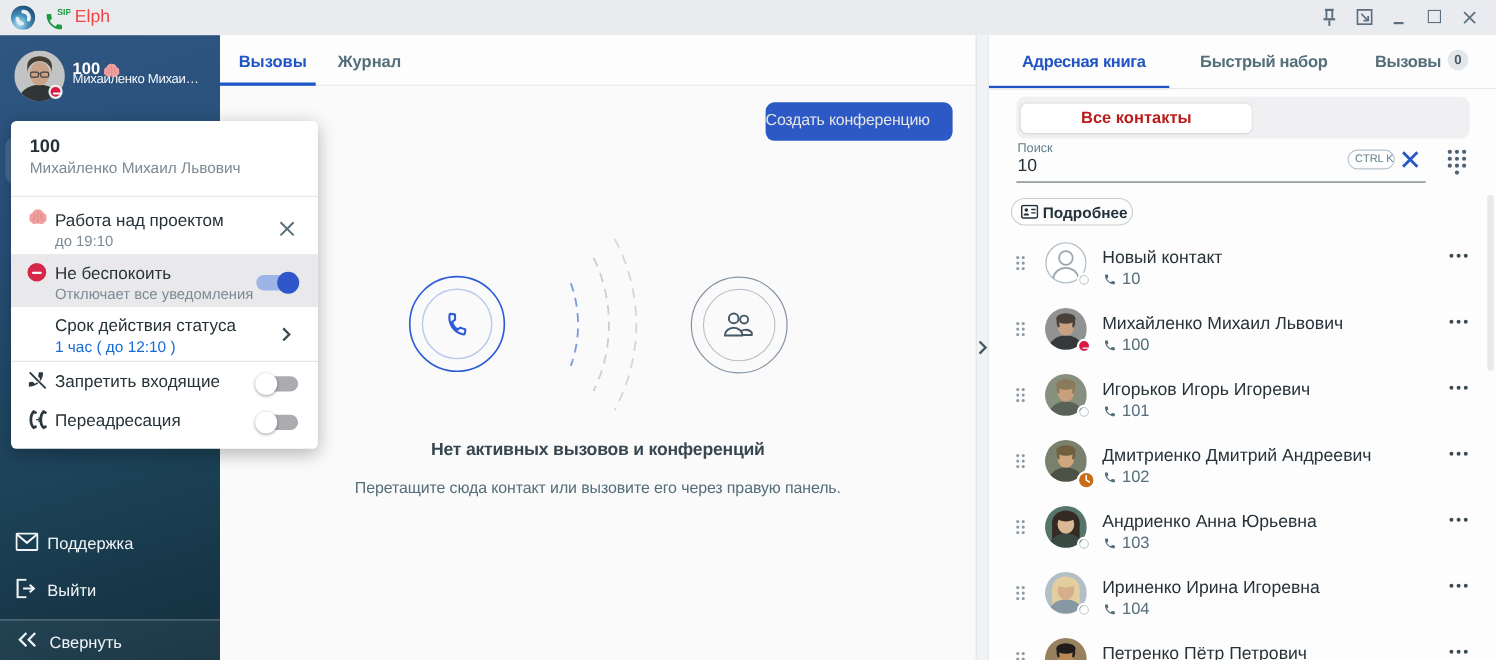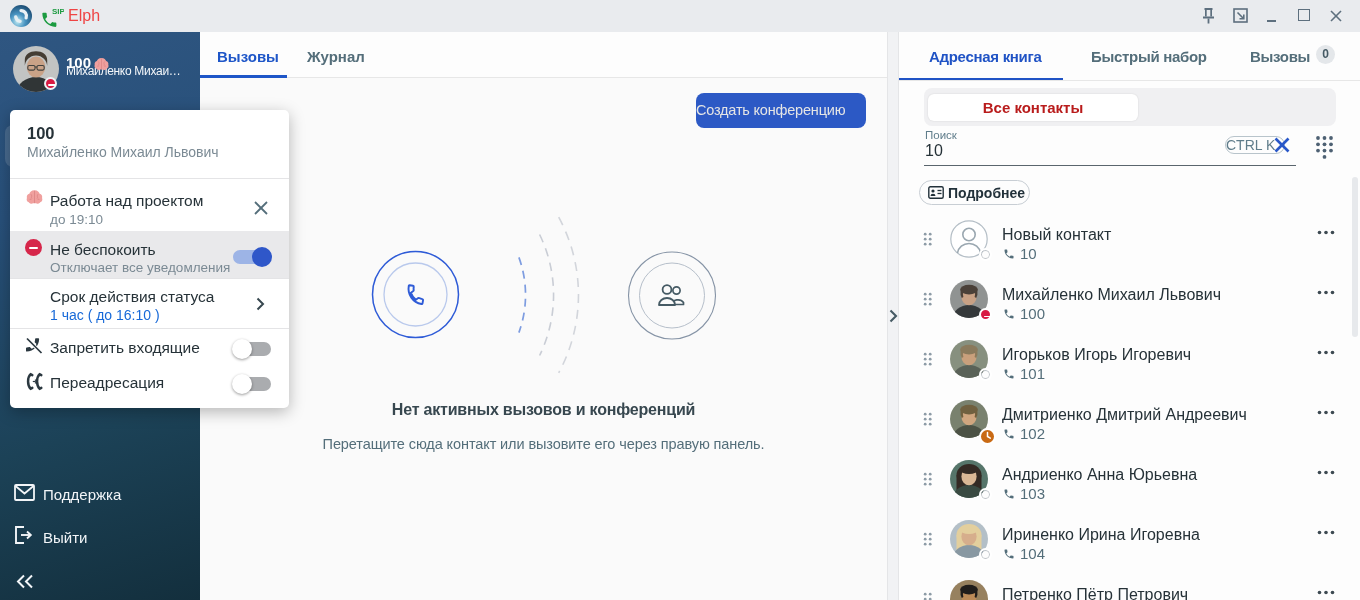--- a/index.html
+++ b/index.html
@@ -46,22 +46,22 @@
   font-size:12px; color:#455a64; text-align:center; line-height:19px; font-weight:bold;}
 #rtabline { left:0px; top:45.5px; width:164px; height:3px; background:#2053c5; }
 #rtabborder { left:0px; top:48px; width:461px; height:1px; background:#e7e7e7; }
 #seg { left:25px; top:56px; width:412px; height:38px; background:#f0f0f2; border-radius:8px; }
 #segpill { left:29px; top:62px; width:210px; height:27px; background:#fff; border-radius:6px; box-shadow:0 0 2px rgba(0,0,0,0.12); }
 #seg1 { left:29px; top:67px; width:210px; text-align:center; font-size:15px; font-weight:bold; color:#b91c1c; }
 #seg2 { left:239px; top:67px; width:198px; text-align:center; font-size:15px; font-weight:bold; color:#546e7a; }
 #slabel { left:26px; top:97px; font-size:11.5px; color:#607d8b; }
 #sval { left:26px; top:110px; font-size:16px; color:#263238; }
 #sline { left:25px; top:133px; width:372px; height:1px; background:#5a656d; }
-#chip { left:326px; top:104px; width:60px; height:18px; border:1px solid #b8c4cb; border-radius:9px;
-  font-size:14px; color:#607d8b; text-align:left; line-height:16px; }
+#chip { left:326px; top:104px; width:43px; height:18px; border:1px solid #b8c4cb; border-radius:9px;
+  font-size:10px; color:#607d8b; text-align:right; line-height:16px; }
 #morebtn { left:20px; top:148px; width:111px; height:25px; border:1.5px solid #c8ced4; border-radius:13px; }
 #morebtn span { position:absolute; left:28px; top:4px; font-size:14px; font-weight:bold; color:#22313a; }
 .cname { position:absolute; left:103px; font-size:16px; color:#263238; }
 .cnum { position:absolute; left:121px; font-size:15px; color:#546e7a; }
 #scrollbar { left:453px; top:145px; width:6px; height:160px; border-radius:3px; background:#e7e9ec; }
 
 
 #popup { left:10px; top:110px; width:279px; height:298px; background:#fff; border-radius:5px;
   box-shadow:0 4px 16px rgba(0,0,0,0.28); z-index:30; }
 .pp { position:absolute; }
@@ -77,20 +77,23 @@
 <div id="stage">
   <div class="abs" id="titlebar"></div>
   <div class="abs" id="appname">Elph</div>
 
   <div class="abs" id="sidebar">
     <div class="abs" id="sb-item"></div>
     <div class="abs" id="sb-num">100</div>
     <div class="abs" id="sb-name">Михайленко Михаи…</div>
     <div class="abs" id="sb-sup">Поддержка</div>
     <div class="abs" id="sb-exit">Выйти</div>
+    <div class="abs" id="sb-strip">
+        <span id="sb-coll">Свернуть</span>
+      </div>
   </div>
 
   <div class="abs" id="tabbar"></div>
   <div class="abs" id="tab1">Вызовы</div>
   <div class="abs" id="tab2">Журнал</div>
   <div class="abs" id="tabline"></div>
   <div class="abs" id="confbtn">Создать конференцию</div>
   <div class="abs" id="emptyh">Нет активных вызовов и конференций</div>
   <div class="abs" id="emptys">Перетащите сюда контакт или вызовите его через правую панель.</div>
 
@@ -469,21 +472,21 @@
     <div class="pp" id="p-num">100</div>
     <div class="pp" id="p-name">Михайленко Михаил Львович</div>
     <div class="pdiv" style="top:68px"></div>
     <div class="pp ptitle" style="top:82px">Работа над проектом</div>
     <div class="pp psub" style="top:102px">до 19:10</div>
     <div class="pp" id="prow2"></div>
     <div class="pp ptitle" style="top:131px">Не беспокоить</div>
     <div class="pp psub" style="top:150px">Отключает все уведомления</div>
     <div class="pdiv" style="top:167.5px"></div>
     <div class="pp ptitle" style="top:178px">Срок действия статуса</div>
-    <div class="pp psub" style="top:197px; color:#1769d8; font-size:14px;">1 час ( до 16:10 )</div>
+    <div class="pp psub" style="top:197px; color:#1769d8; font-size:14px;">1 час ( до 12:10 )</div>
     <div class="pdiv" style="top:218px"></div>
     <div class="pp ptitle" style="top:229px">Запретить входящие</div>
     <div class="pp ptitle" style="top:264px">Переадресация</div>
 
     <svg class="pp" style="left:15px;top:79px" width="19" height="16" viewBox="0 0 20 16">
       <path d="M10,1 C6.5,1 5.2,3 4.6,4.5 C2.5,5 1.5,7 2,9 C1.2,11 2.2,13 4,13.5 C5,15 7,15.6 8.5,14.6 L11.5,14.6 C13,15.6 15,15 16,13.5 C17.8,13 18.8,11 18,9 C18.5,7 17.5,5 15.4,4.5 C14.8,3 13.5,1 10,1 z" fill="#f0a09e"></path>
       <path d="M10,1.5 V14.4 M6.2,5 c1.2,1.2 1.2,3 0,4.4 M13.8,5 c-1.2,1.2 -1.2,3 0,4.4 M4.8,10.5 c1,0.3 2,0 2.6,-0.8 M15.2,10.5 c-1,0.3 -2,0 -2.6,-0.8" stroke="#d77f7f" stroke-width="0.7" fill="none"></path>
     </svg>
     <svg class="pp" style="left:243px;top:90px" width="16" height="16" viewBox="0 0 16 16">
       <line x1="2" y1="2" x2="14" y2="14" stroke="#546e7a" stroke-width="1.8"></line>

